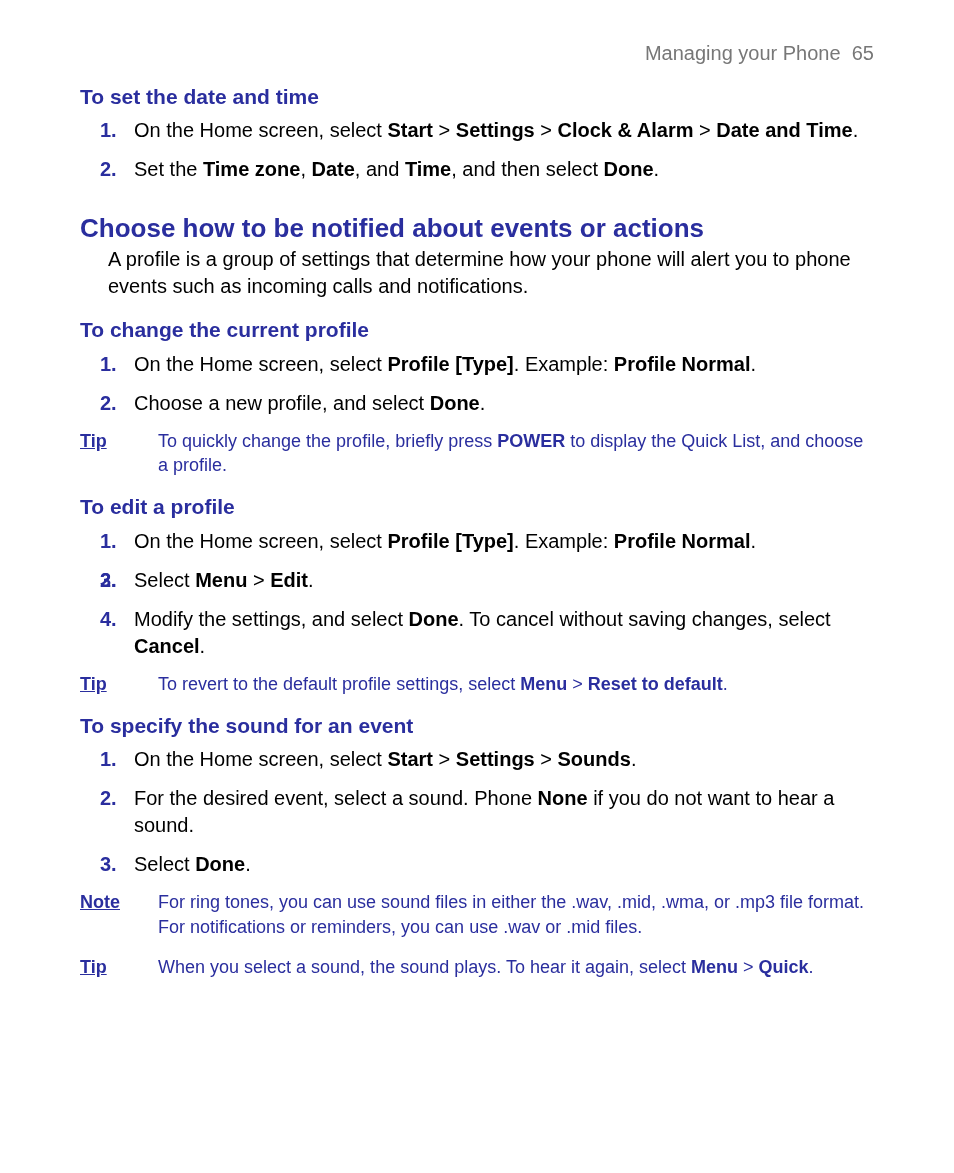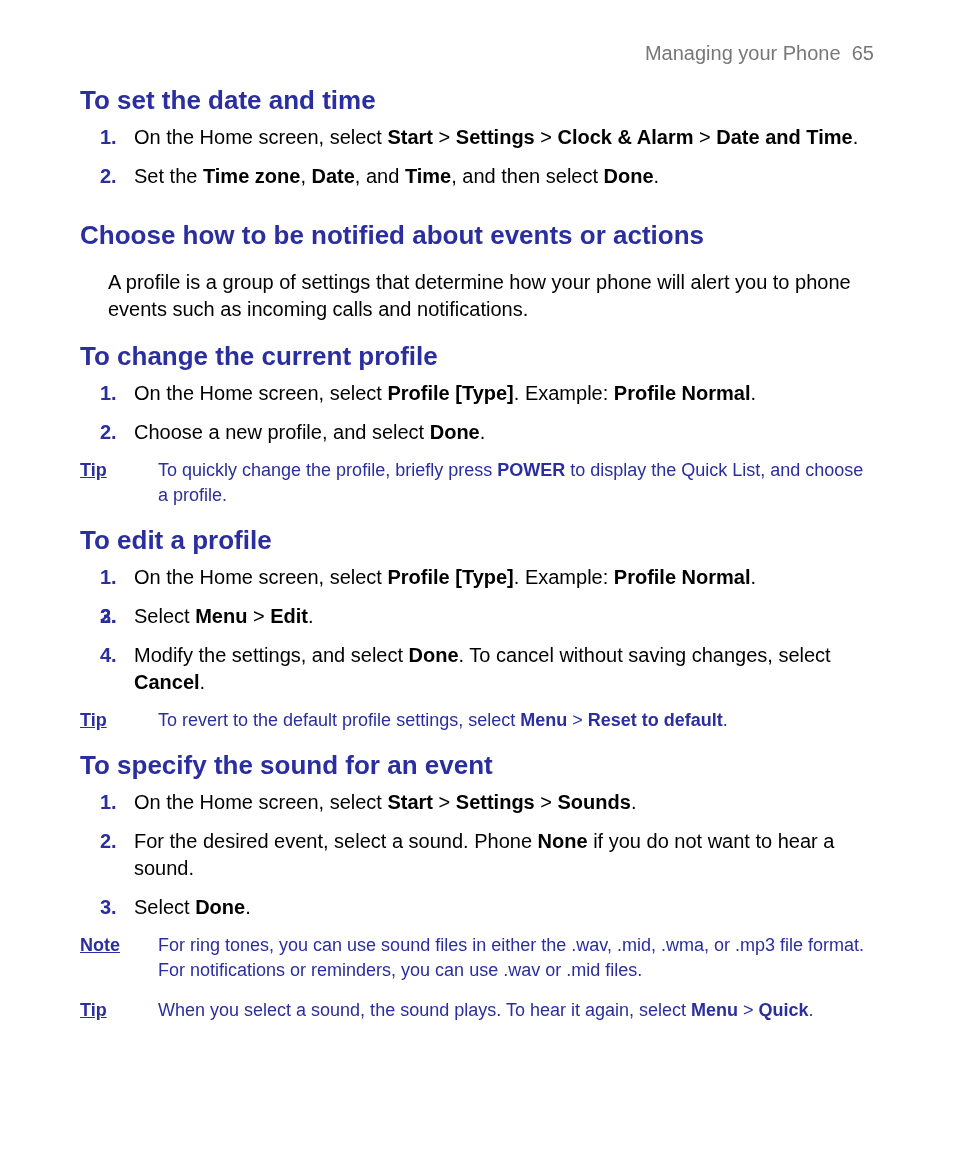--- a/index.html
+++ b/index.html
@@ -13,30 +13,30 @@
     }
     .header-line {
       text-align: right;
       color: #777;
       font-size: 20px;
       font-weight: 400;
     }
     .sub-heading {
       color: #2a2e9e;
       font-weight: 700;
-      font-size: 26px;
+      font-size: 21px;
       margin-bottom: 6px;
       margin-top: 16px;
     }
     .main-heading {
       color: #2a2e9e;
       font-weight: 700;
       font-size: 26px;
       margin-top: 28px;
-      margin-bottom: 16px;
+      margin-bottom: 0;
     }
     .para {
       font-size: 20px;
       margin-bottom: 12px;
       line-height: 1.35;
       margin-left: 28px;
     }
     ol.steps {
       list-style: none;
       padding-left: 54px;

